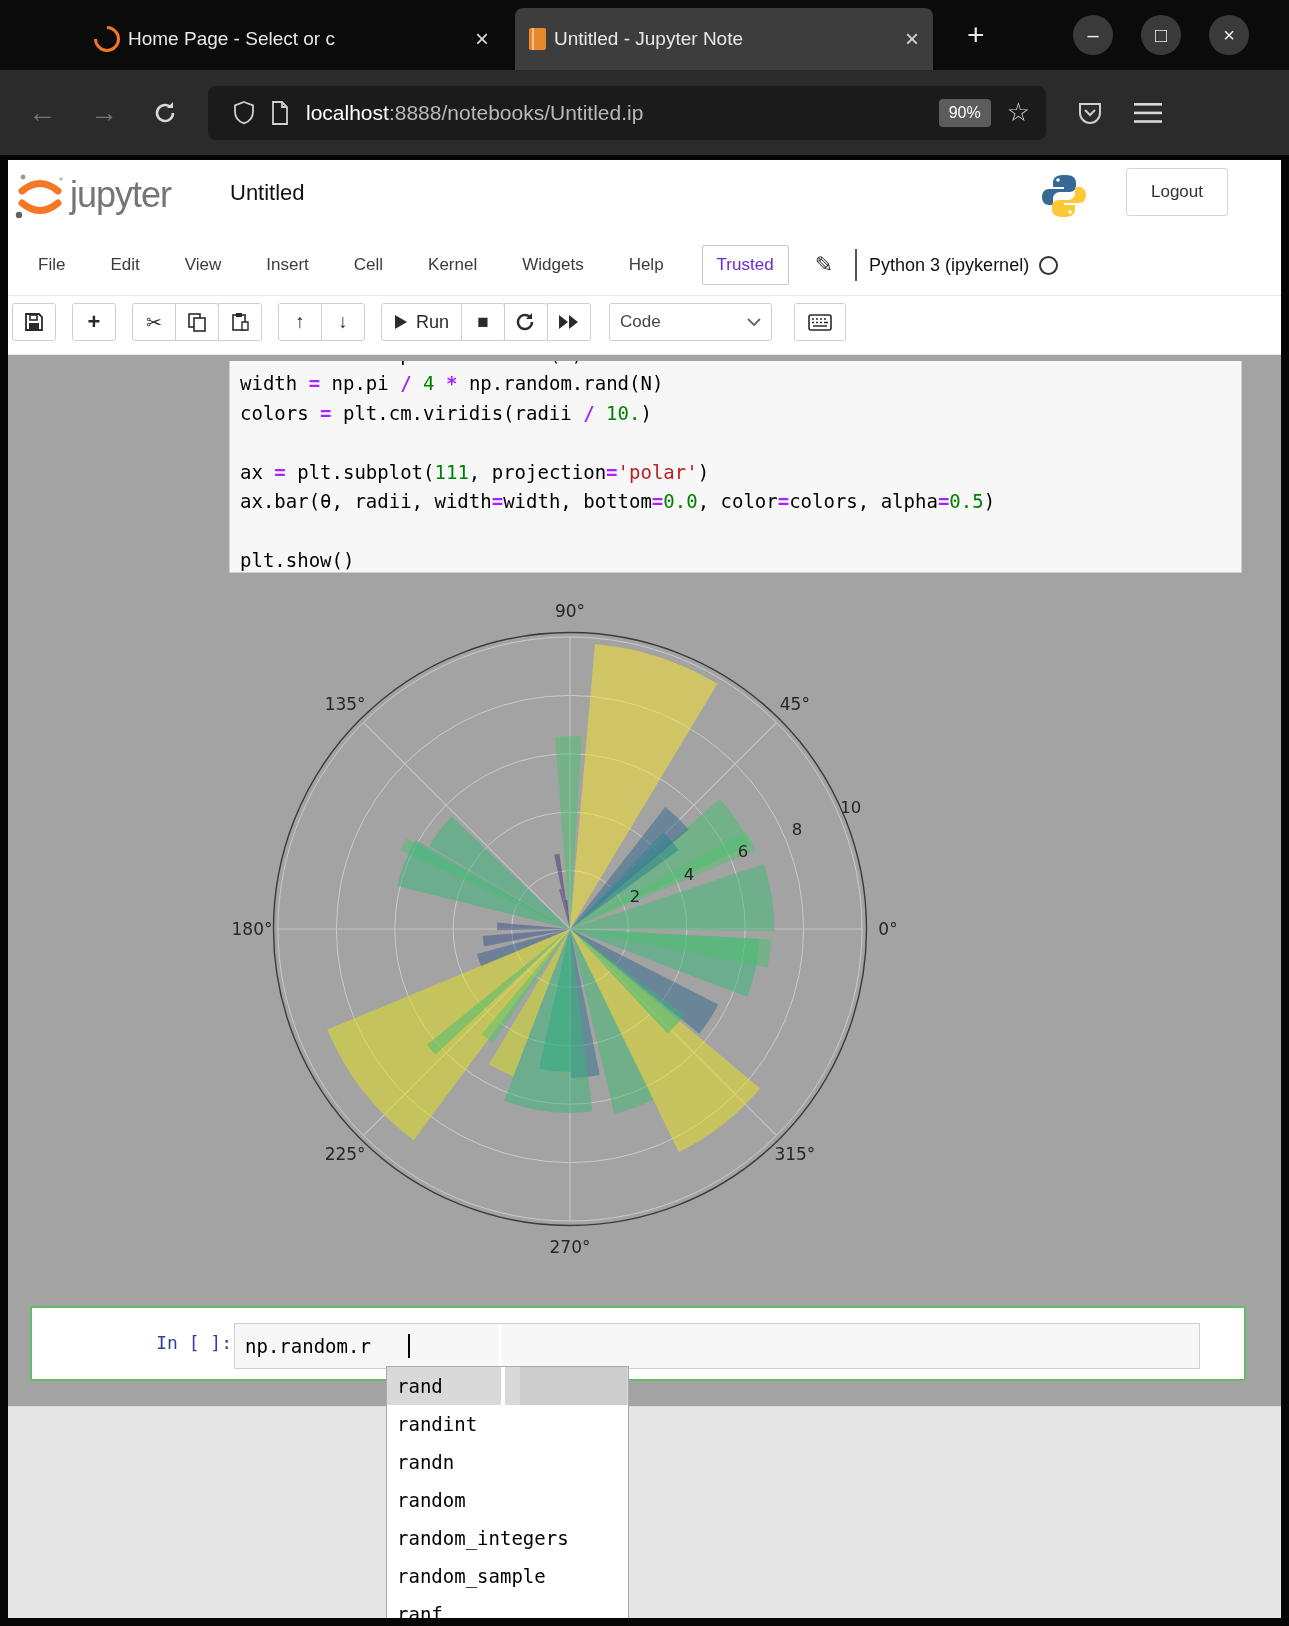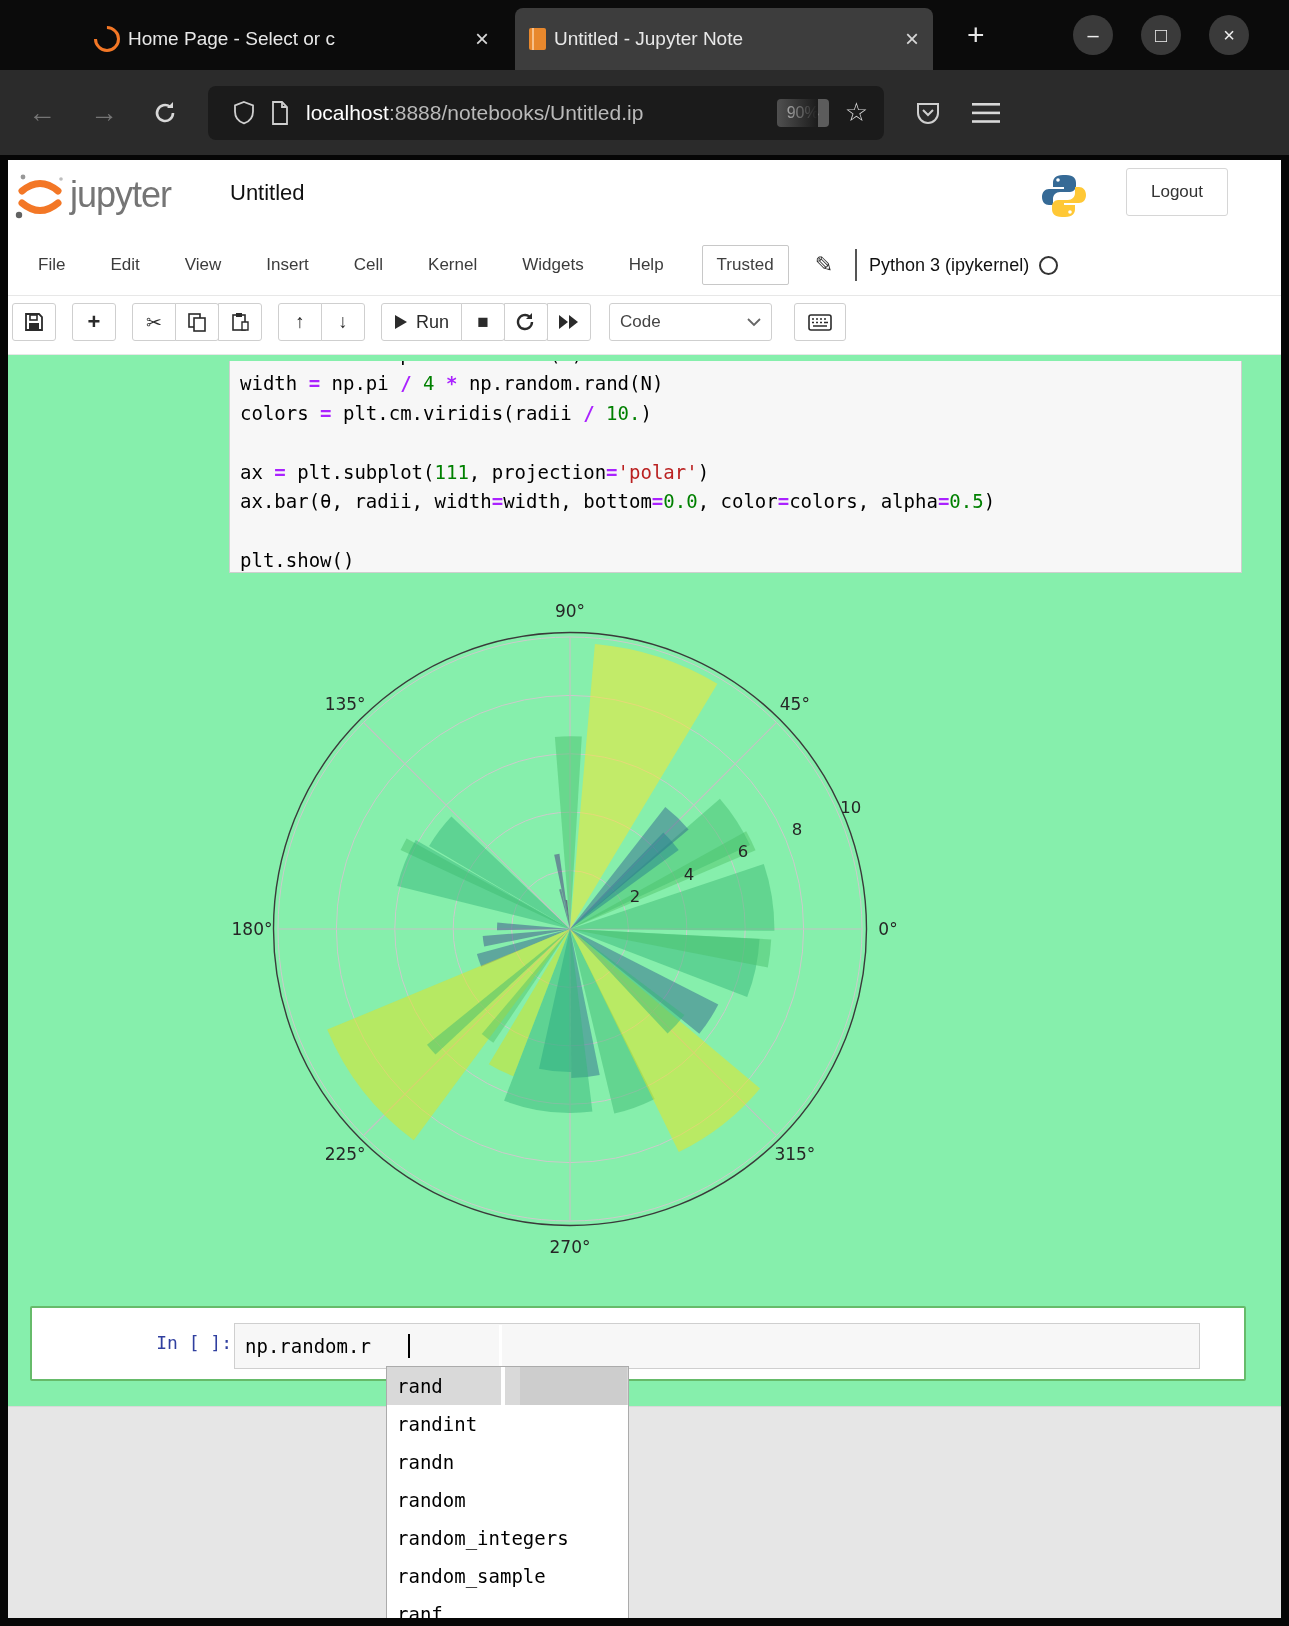--- a/index.html
+++ b/index.html
@@ -21,59 +21,59 @@
   .winbtns{margin-left:auto;margin-right:40px;display:flex;gap:28px;}
   .winbtn{width:40px;height:40px;border-radius:50%;background:#3a3a3a;color:#efefef;display:flex;align-items:center;justify-content:center;font-size:20px;}
   .ring-icon{width:20px;height:20px;border-radius:50%;border:3px solid #F37726;border-left-color:transparent;transform:rotate(45deg);}
   .book-icon{width:17px;height:22px;background:#E8882D;border-radius:2px;position:relative;}
   .book-icon:before{content:"";position:absolute;left:3px;top:0;bottom:0;width:2px;background:#f7c08a;}
 
   
   .urlrow{position:absolute;left:0;top:70px;width:1289px;height:85px;background:#2b2b2b;display:flex;align-items:center;}
   .navbtn{color:#757575;font-size:28px;margin-left:28px;}
   .navbtn.lit{color:#d8d8d8;}
-  .urlfield{margin-left:30px;width:676px;height:54px;background:#1b1b1b;border-radius:8px;display:flex;align-items:center;position:relative;color:#b9b9b9;font-size:21px;}
+  .urlfield{margin-left:30px;width:838px;height:54px;background:#1b1b1b;border-radius:8px;display:flex;align-items:center;position:relative;color:#b9b9b9;font-size:21px;}
   .urlfield .host{color:#fff;}
   .urltext{white-space:nowrap;overflow:hidden;max-width:480px;position:relative;}
   .urlfade{position:absolute;left:560px;top:0;bottom:0;width:50px;background:linear-gradient(to right,rgba(27,27,27,0),#1b1b1b);}
   .zoombadge{margin-left:auto;background:#5c5c5c;color:#fff;font-size:16px;border-radius:4px;padding:5px 10px;}
   .star{color:#d9d9d9;font-size:26px;margin:0 16px;}
   .chromeicon{margin-left:30px;}
 
   
   .page{position:absolute;left:8px;top:160px;width:1273px;height:1458px;background:#fff;overflow:hidden;}
 
   .jheader{position:relative;height:75px;}
   .jlogo{position:absolute;left:6px;top:10px;}
   .jupytertext{position:absolute;left:62px;top:14px;font-size:36px;color:#757575;letter-spacing:-1px;}
   .nbtitle{position:absolute;left:222px;top:20px;font-size:22px;color:#111;}
   .pylogo{position:absolute;left:1032px;top:12px;}
   .logoutbtn{position:absolute;left:1118px;top:8px;width:100px;height:46px;background:#fff;border:1px solid #d6d6d6;border-radius:3px;font-size:17px;color:#333;display:flex;align-items:center;justify-content:center;}
 
   .menubar{position:relative;height:60px;border-bottom:1px solid #e7e7e7;display:flex;align-items:center;font-size:17px;color:#3c3c3c;}
   .menu-item{margin-left:45px;}
   .menu-item:first-child{margin-left:30px;}
-  .trustedbox{margin-left:38px;border:1px solid #c8c8c8;border-radius:2px;color:#404040;padding:9px 14px;}
+  .trustedbox{margin-left:38px;border:1px solid #c8c8c8;border-radius:2px;color:#6d28d9;padding:9px 14px;}
   .pencil{margin-left:26px;font-size:22px;color:#2f2f2f;}
   .vdivider{margin-left:22px;width:2px;height:32px;background:#555;}
   .kernelname{margin-left:12px;font-size:18px;color:#111;}
   .kernelcircle{margin-left:10px;width:15px;height:15px;border:2px solid #333;border-radius:50%;}
 
   .toolbar{position:relative;height:51px;border-bottom:1px solid #e7e7e7;display:flex;align-items:flex-start;padding-top:7px;}
   .tbtn{height:38px;min-width:44px;background:#fff;border:1px solid #cfcfcf;border-radius:3px;display:flex;align-items:center;justify-content:center;color:#2b2b2b;font-size:19px;box-sizing:border-box;}
   .tgroup{display:flex;margin-left:16px;}
   .tgroup .tbtn + .tbtn{margin-left:-1px;border-radius:0 3px 3px 0;}
   .tgroup .tbtn:first-child{border-radius:3px 0 0 3px;}
   .tgroup .tbtn:only-child{border-radius:3px;}
   .runbtn{padding:0 12px;gap:8px;font-size:18px;justify-content:center;}
   .cellselect{margin-left:18px;width:163px;height:38px;border:1px solid #cfcfcf;border-radius:3px;display:flex;align-items:center;padding:0 10px;font-size:17px;color:#444;box-sizing:border-box;justify-content:space-between;}
   .kbdbtn{margin-left:22px;width:52px;}
 
   
-  .notebook{position:relative;height:1271px;background:#86efac;overflow:hidden;}
+  .notebook{position:relative;height:1271px;background:#a3a3a3;overflow:hidden;}
   .codebox{position:absolute;left:221px;top:6px;width:1013px;height:212px;background:#f7f7f7;
     border:1px solid #cfcfcf;border-top:none;box-sizing:border-box;overflow:hidden;
     font-family:"DejaVu Sans Mono","Liberation Mono",monospace;font-size:19px;line-height:29.4px;color:#000;padding:2px 10px;}
   .cm-line{white-space:pre;}
   .clip-line{margin-top:-23px;}
   .tok-o{color:#AA22FF;font-weight:bold;}
   .tok-n{color:#008000;}
   .tok-s{color:#BA2121;}
   .tok-v{color:#000;}
 

